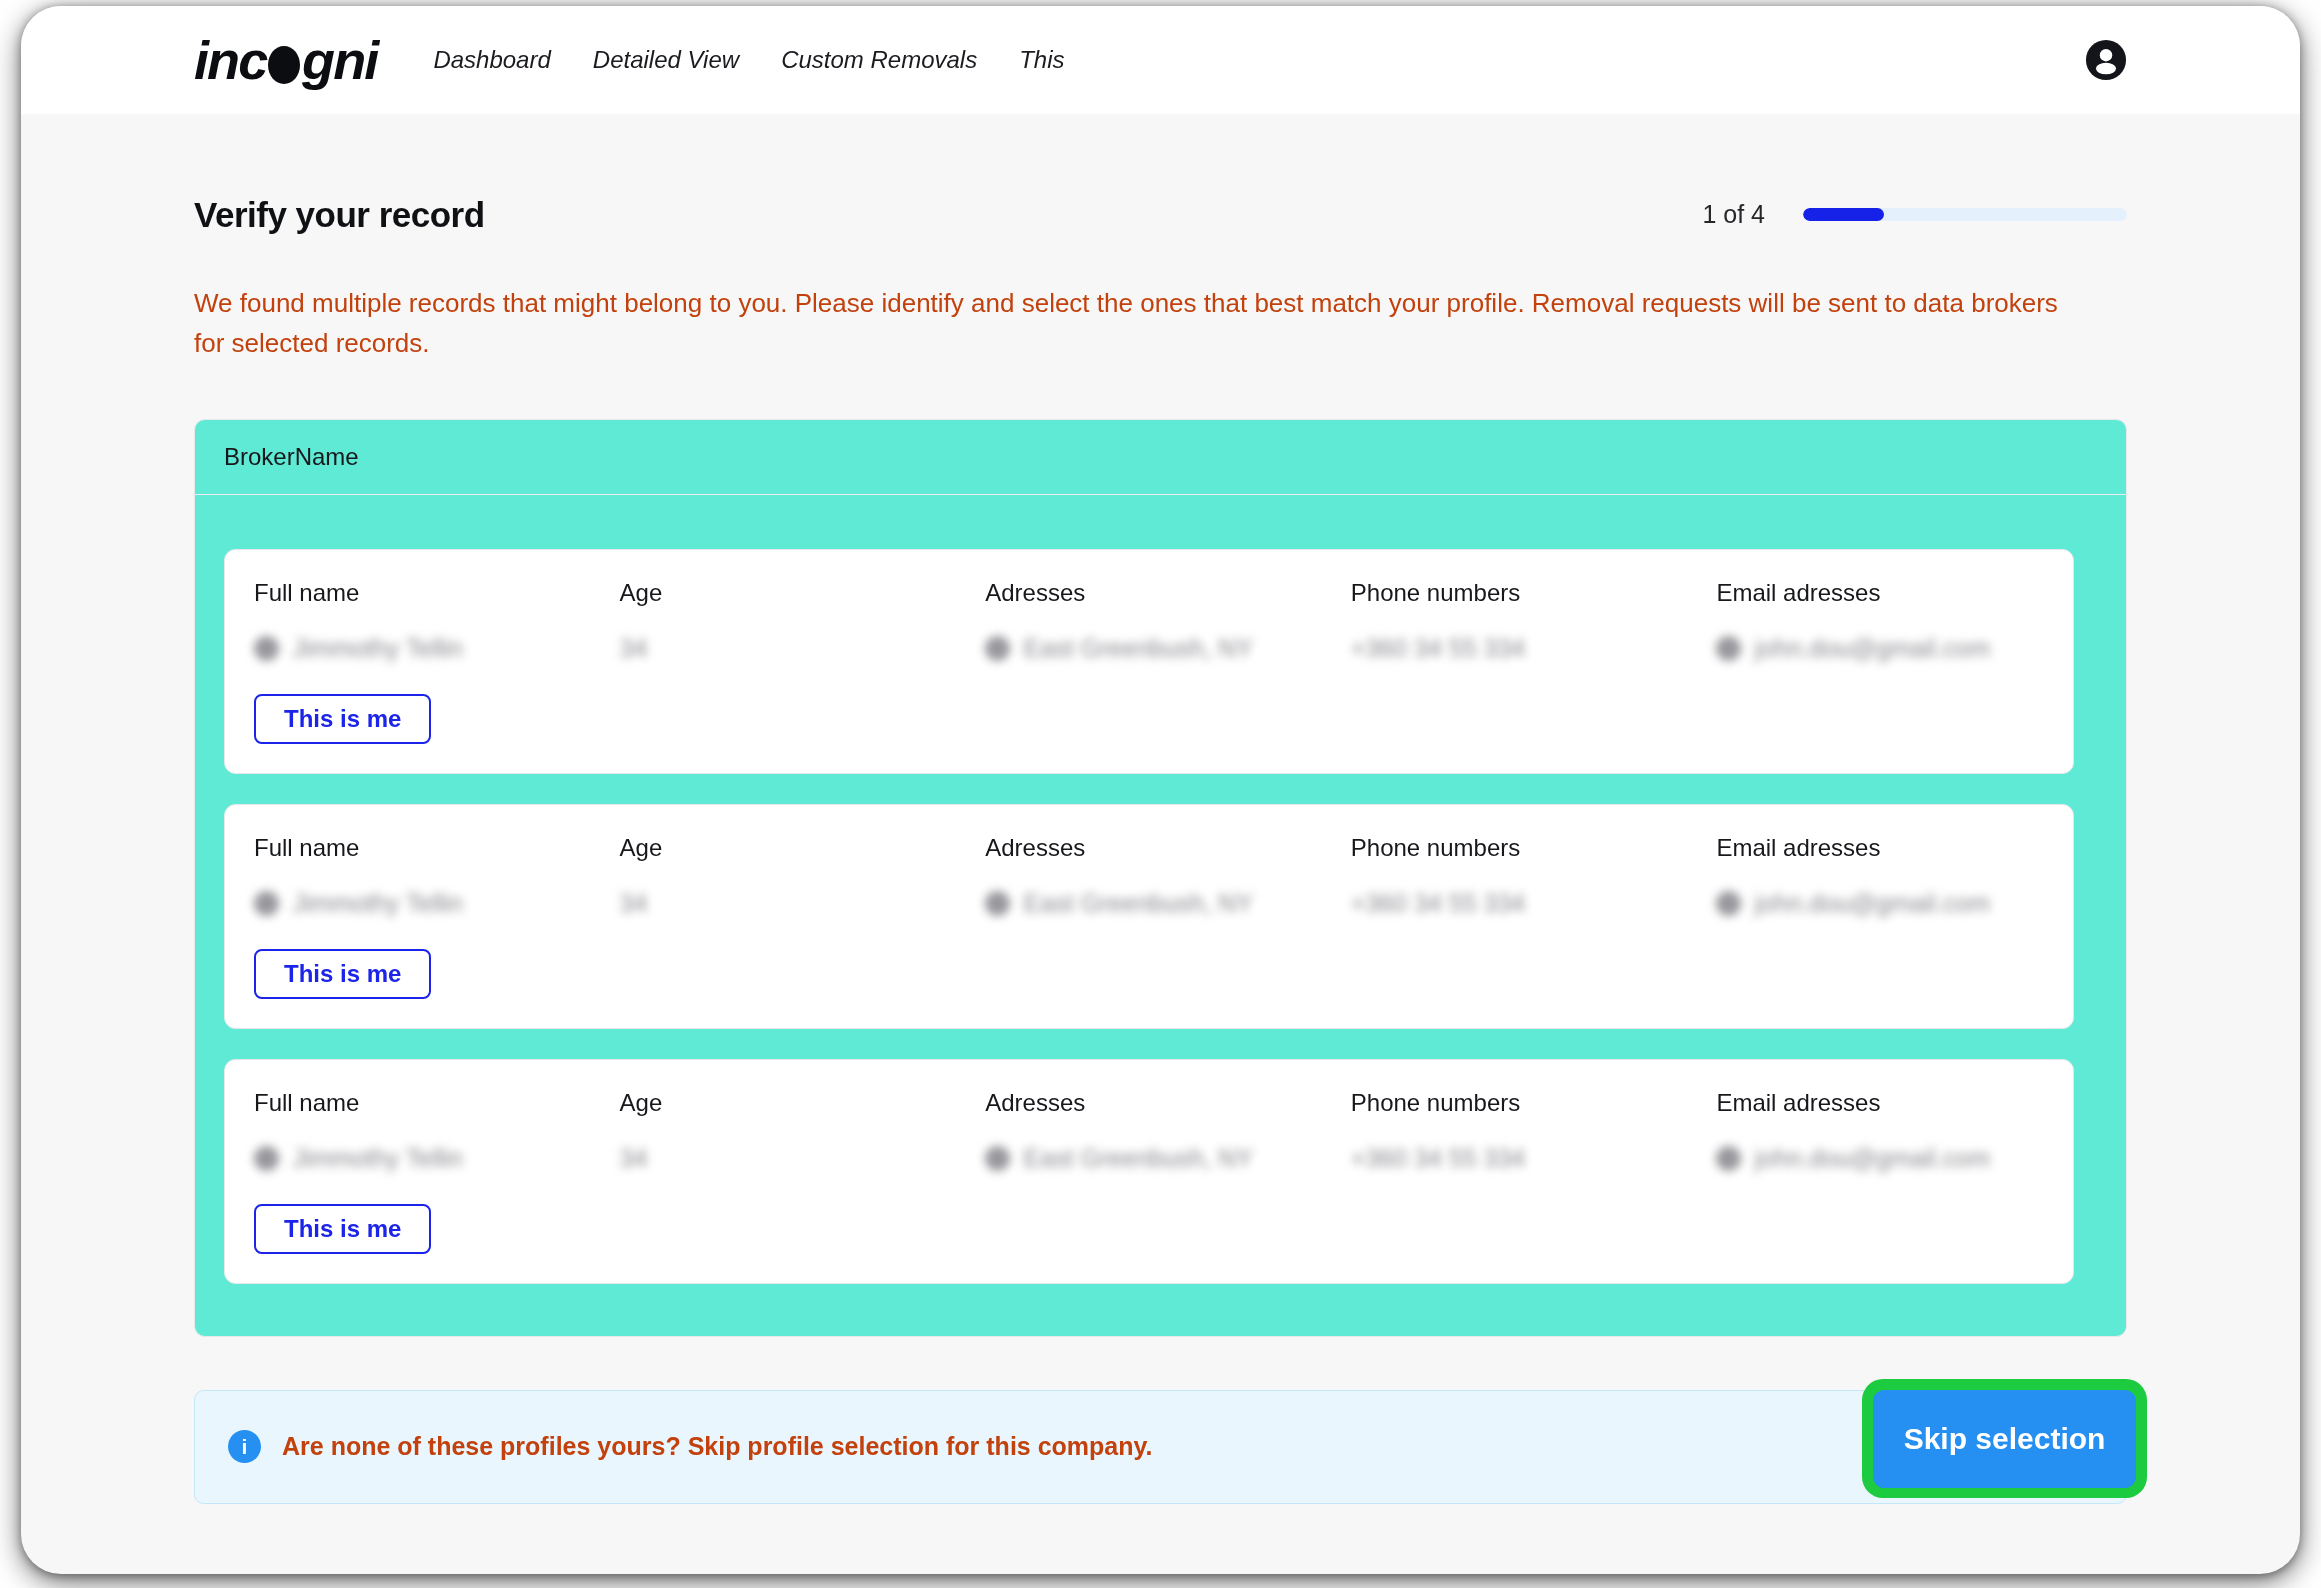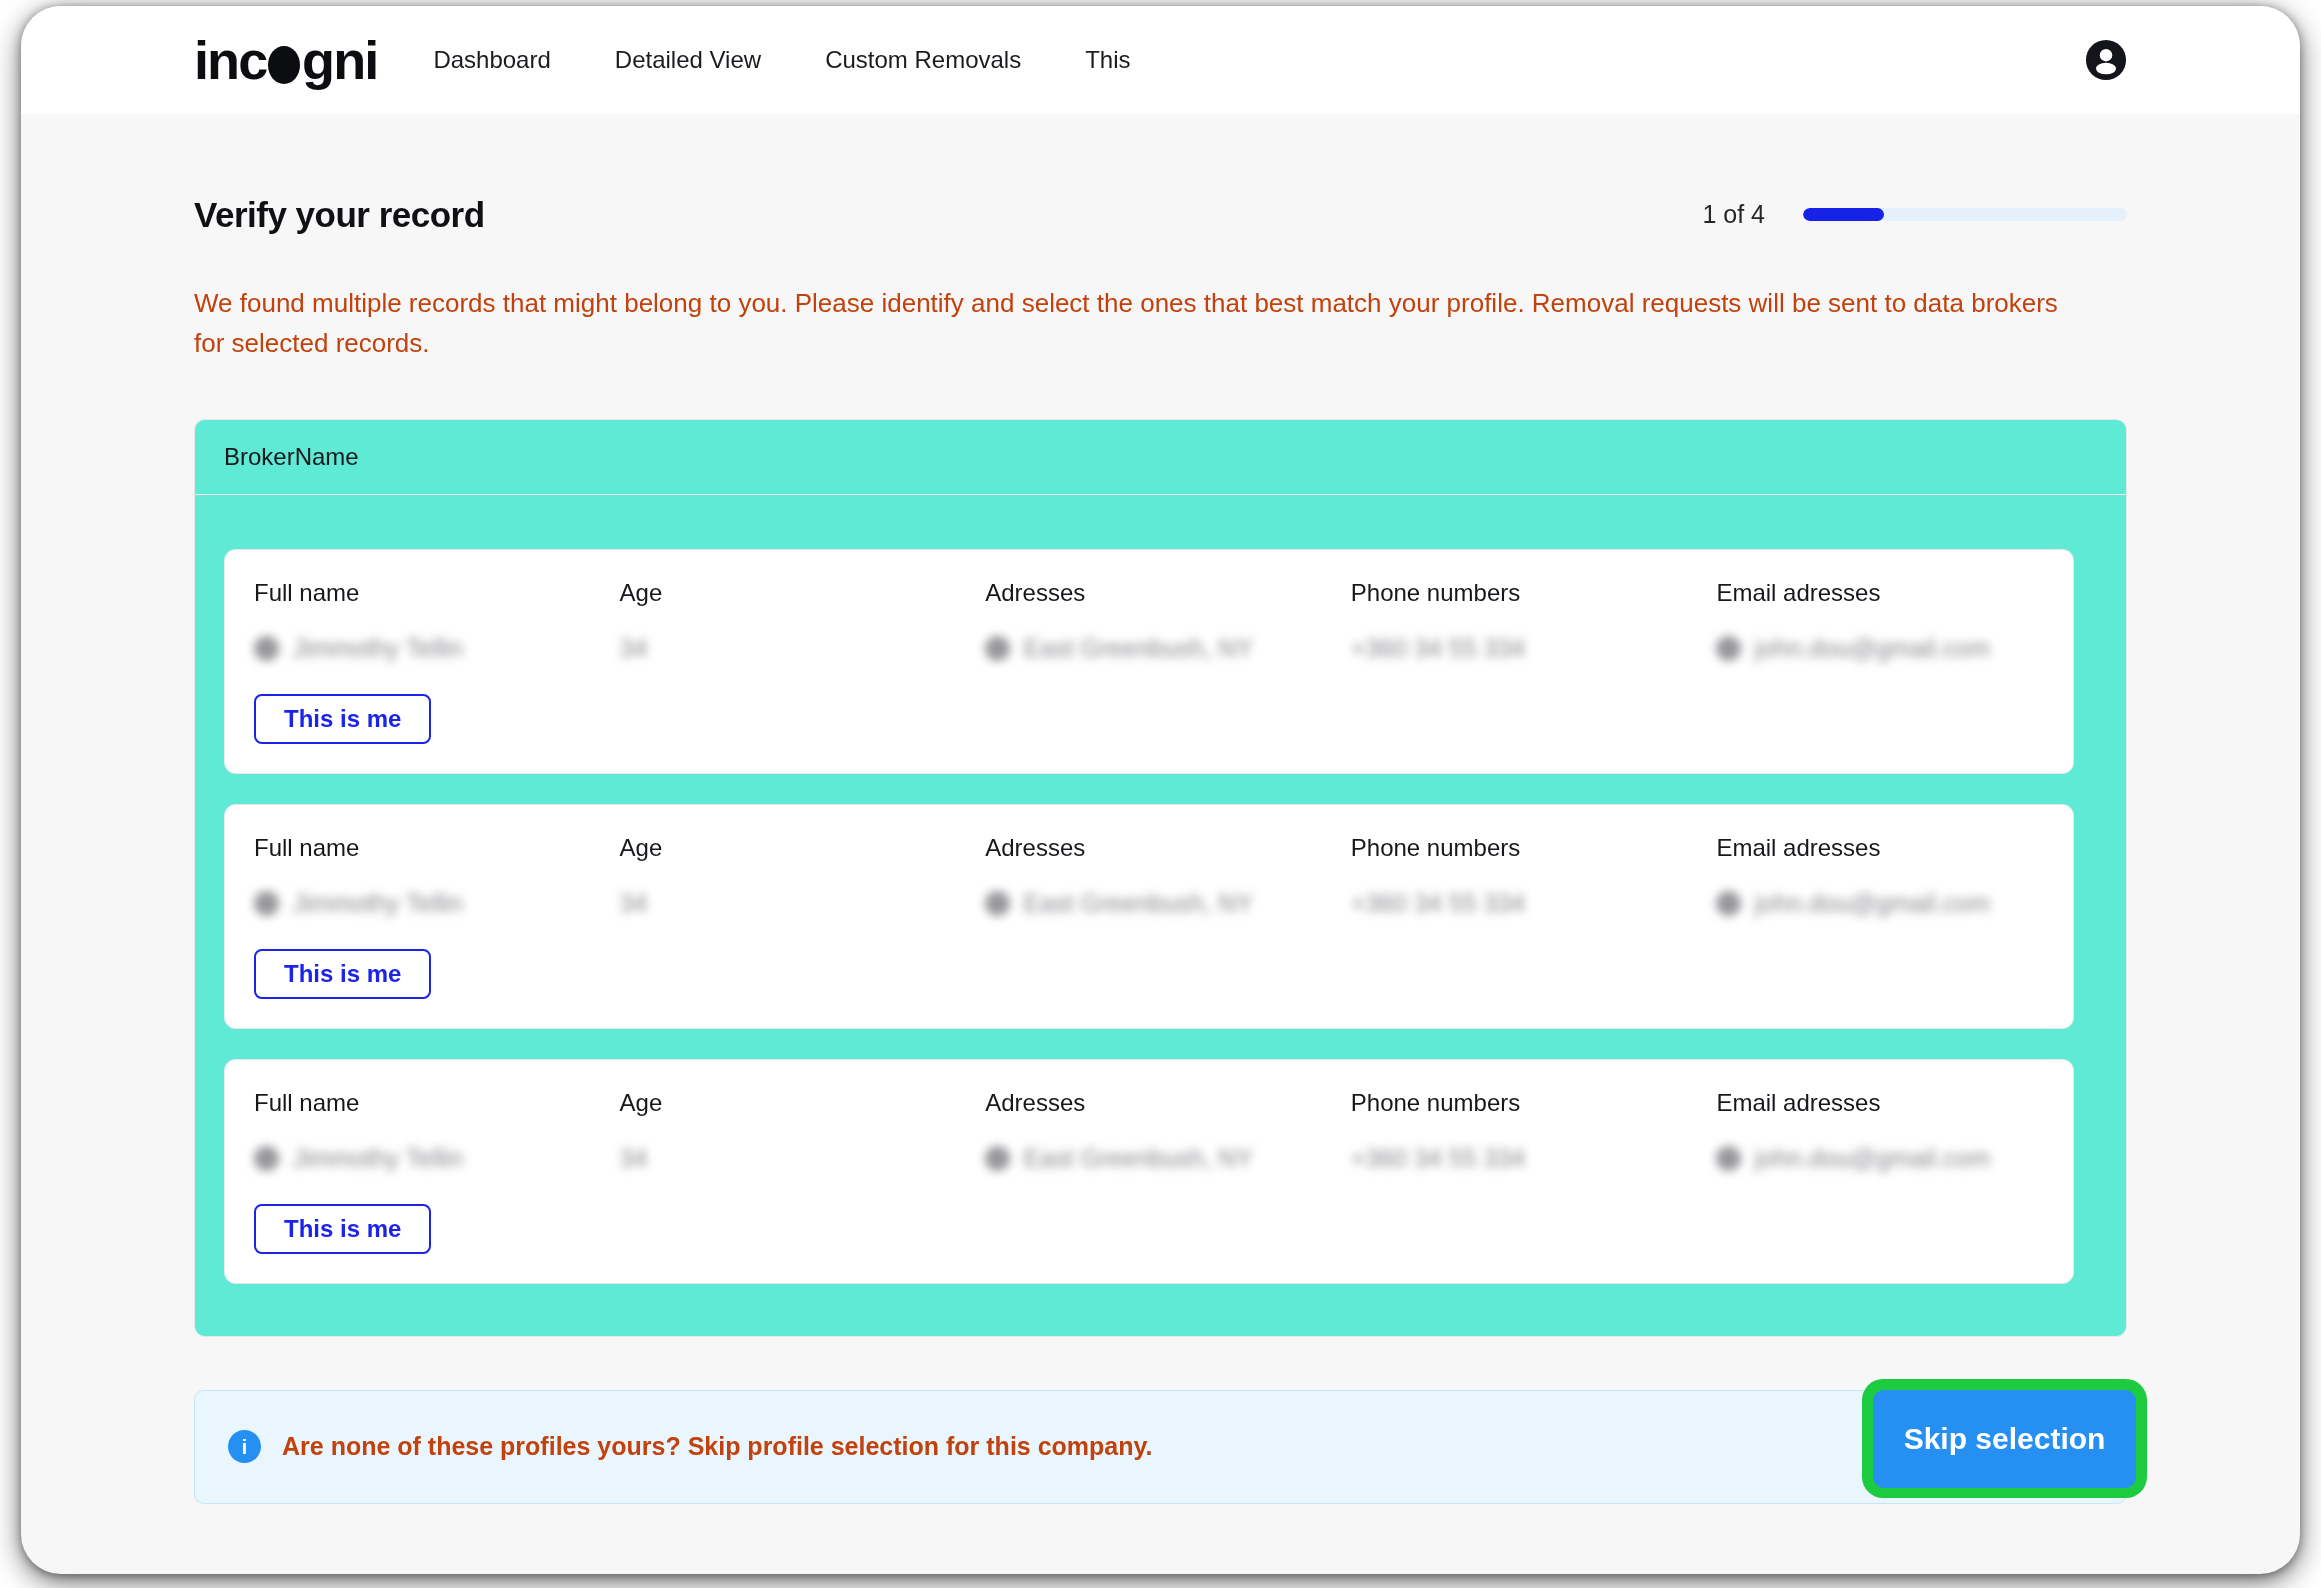--- a/index.html
+++ b/index.html
@@ -5,26 +5,26 @@
   * { margin:0; padding:0; box-sizing:border-box; }
   html,body { width:2321px; height:1589px; background:#ffffff; overflow:hidden;
     font-family:"Liberation Sans", sans-serif; color:#17181c; }
 
   .window { position:absolute; left:21px; top:5.8px; width:2279px; height:1568px;
     border-radius:40px; background:#f7f7f8; overflow:hidden;
     box-shadow:0 7.7px 29px rgba(0,0,0,0.55), 0 1.9px 9.6px rgba(0,0,0,0.35); }
 
   
   .navbar { height:108px; background:#ffffff; display:flex; align-items:center;
-    padding:0 173px; }
+    padding:0 173px;font-style:italic; }
   .logo { font-size:54px; font-weight:700; letter-spacing:-1.9px; color:#0c0d10;
     display:flex; align-items:center; cursor:pointer; }
   .logo-o { display:inline-block; width:32px; height:38px; border-radius:50%;
     background:#0c0d10; margin:9.6px 1.9px 0 1.9px; }
-  .nav-links { display:flex; gap:64px; margin-left:56px; }
+  .nav-links { display:flex; gap:42px; margin-left:56px; }
   .nav-link { font-size:24px; color:#1b1c20; cursor:pointer; }
   .account { margin-left:auto; width:42px; height:42px; cursor:pointer; }
 
   
   .main { padding:81px 173px 0 173px; }
   .title-row { display:flex; align-items:center; justify-content:space-between; }
   h1 { font-size:35px; font-weight:700; letter-spacing:-0.5px; color:#101114; }
   .progress-group { display:flex; align-items:center; gap:38px; }
   .progress-label { font-size:25px; color:#26272b; }
   .progress-track { width:324px; height:13.4px; border-radius:6.7px; background:#e4f0fb; overflow:hidden; }

